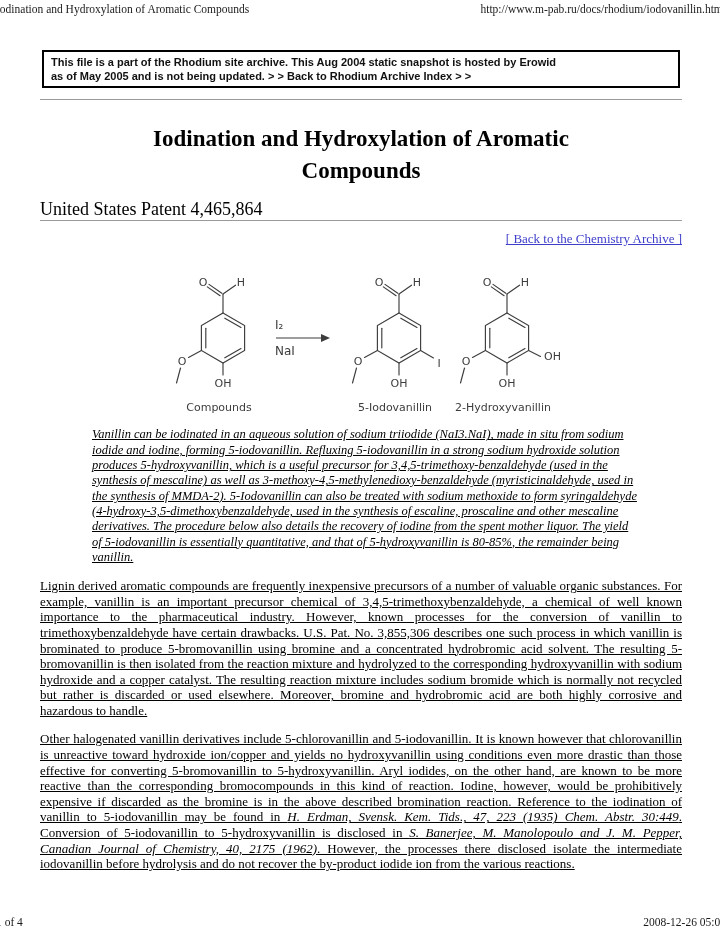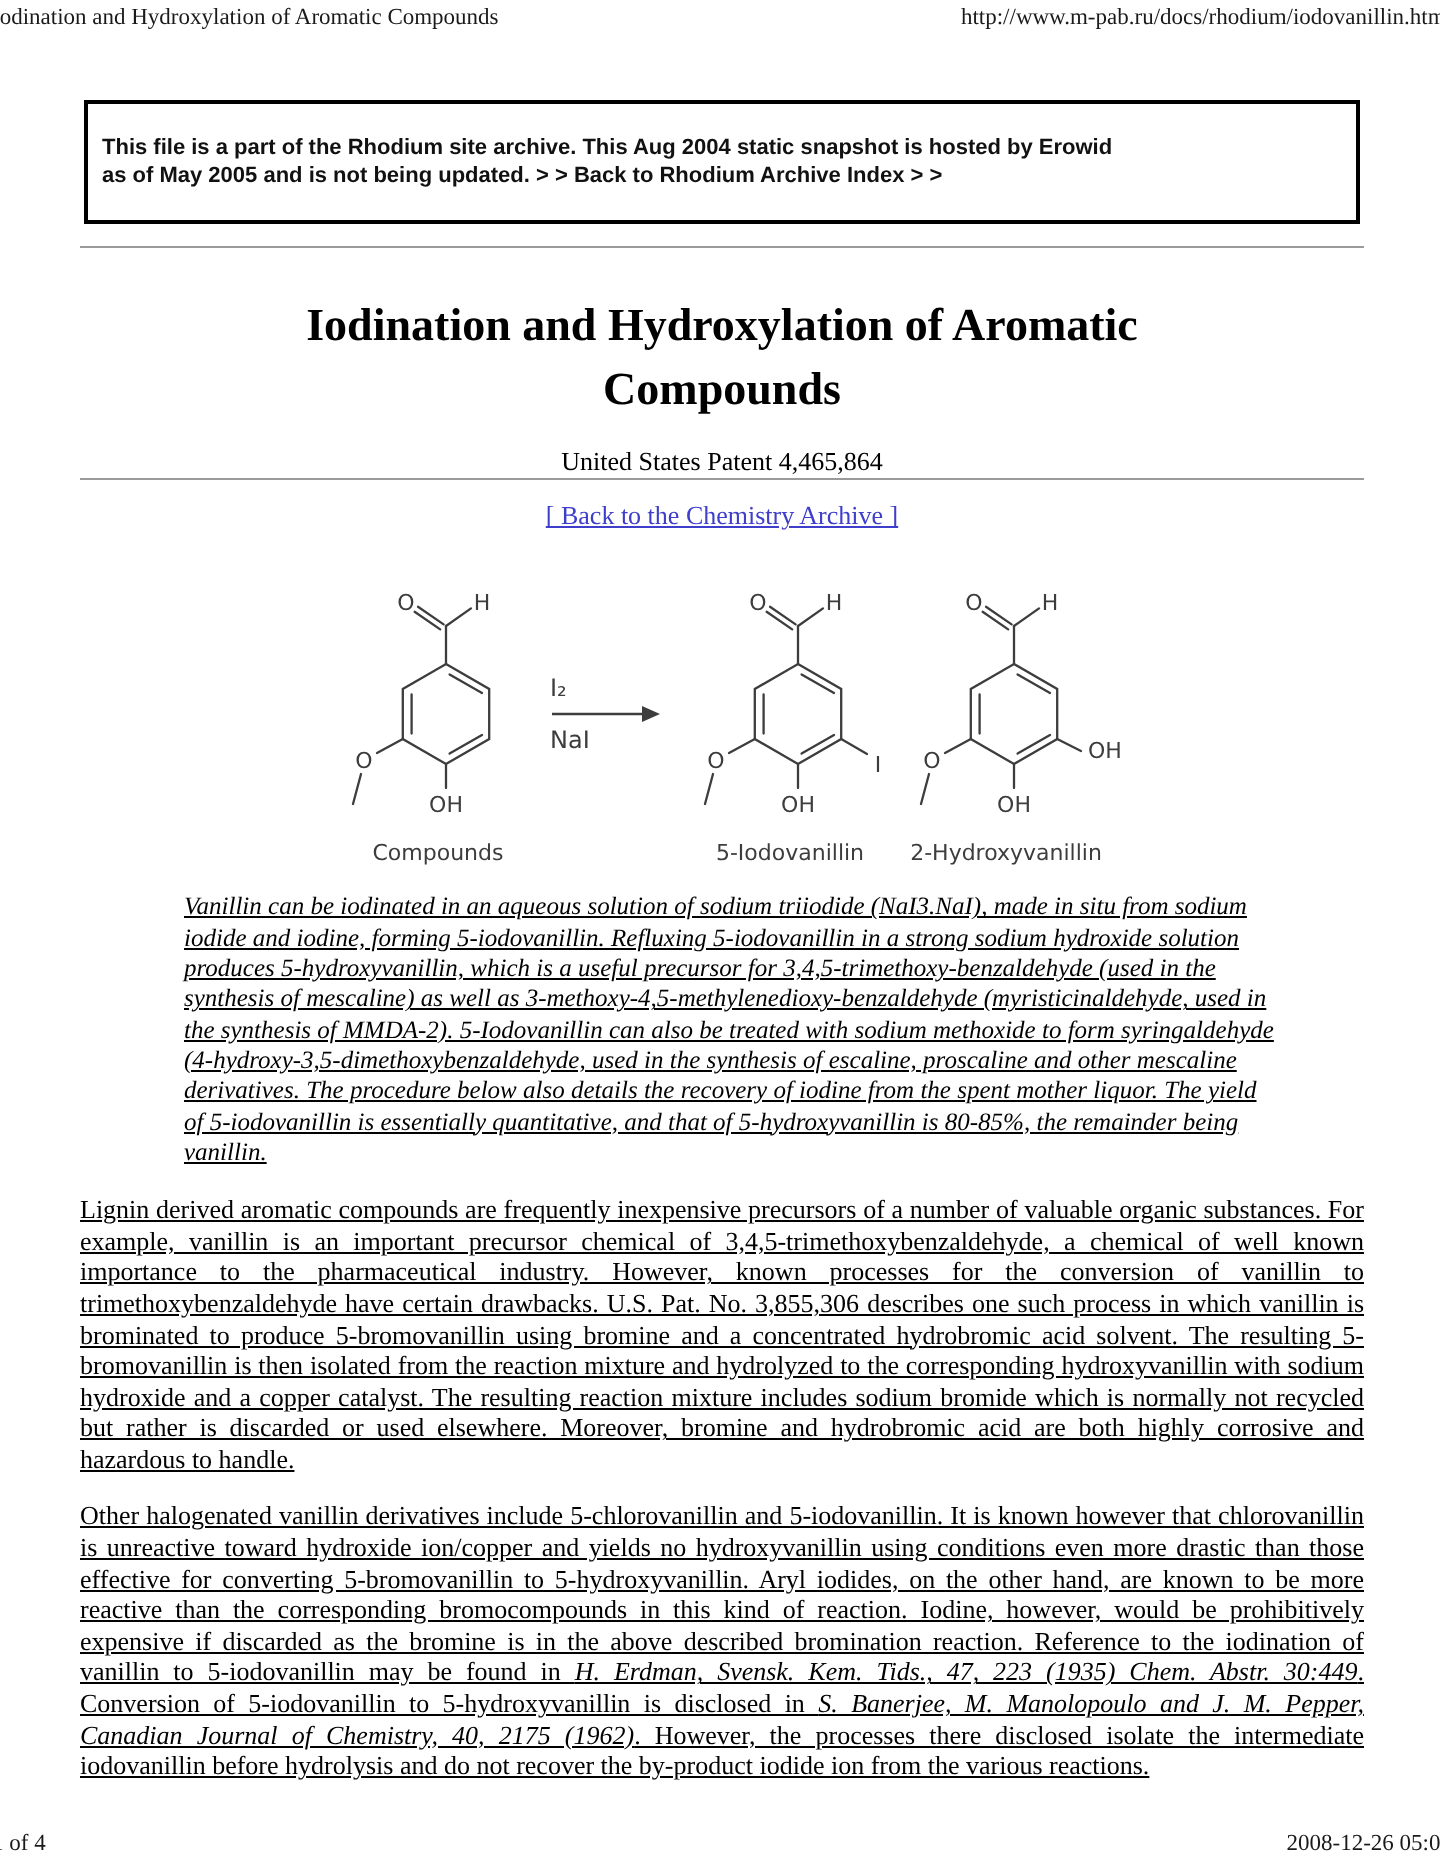--- a/index.html
+++ b/index.html
@@ -13,36 +13,36 @@
     position:absolute; left:-4px; right:-6px;
     display:flex; justify-content:space-between;
     font-size:11.5px; color:#1a1a1a; white-space:nowrap;
   }
   .print-header { top:3px; }
   .print-footer { bottom:3px; }
 
   .content { position:absolute; left:40px; top:50px; width:642px; }
 
   .notice-box {
-    border:2px solid #000; padding:15px 7px; margin:0 2px 11px 2px;
+    border:2px solid #000; padding:3px 7px; margin:0 2px 11px 2px;
     font-family:"Liberation Sans", sans-serif;
     font-weight:bold; font-size:11px; line-height:14px; color:#111;
   }
 
   hr.rule { border:none; border-top:1px solid #9a9a9a; height:0; margin:0; }
   .rule-mid { margin-top:11px; }
 
   h1.title {
     width:520px; margin:23px auto 0; text-align:center;
     font-size:23px; line-height:1.38; font-weight:bold;
   }
-  .patent { margin-top:13px; text-align:center; font-size:13px; }
+  .patent { margin-top:13px; font-size:18px; }
 
   .back-link {
-    display:block; margin-top:10px; text-align:center;
+    display:block; margin-top:10px; text-align:right;
     font-size:13px; color:#3e3ecb; text-decoration:underline; cursor:pointer;
   }
 
   
   .diagram {
     margin-top:17px; display:flex; justify-content:center; gap:4px;
     font-family:"DejaVu Sans", sans-serif; color:#3d3d3d;
   }
   .molecule { display:flex; flex-direction:column; align-items:center; }
   .mol-svg { width:104px; height:136px; overflow:visible; }

